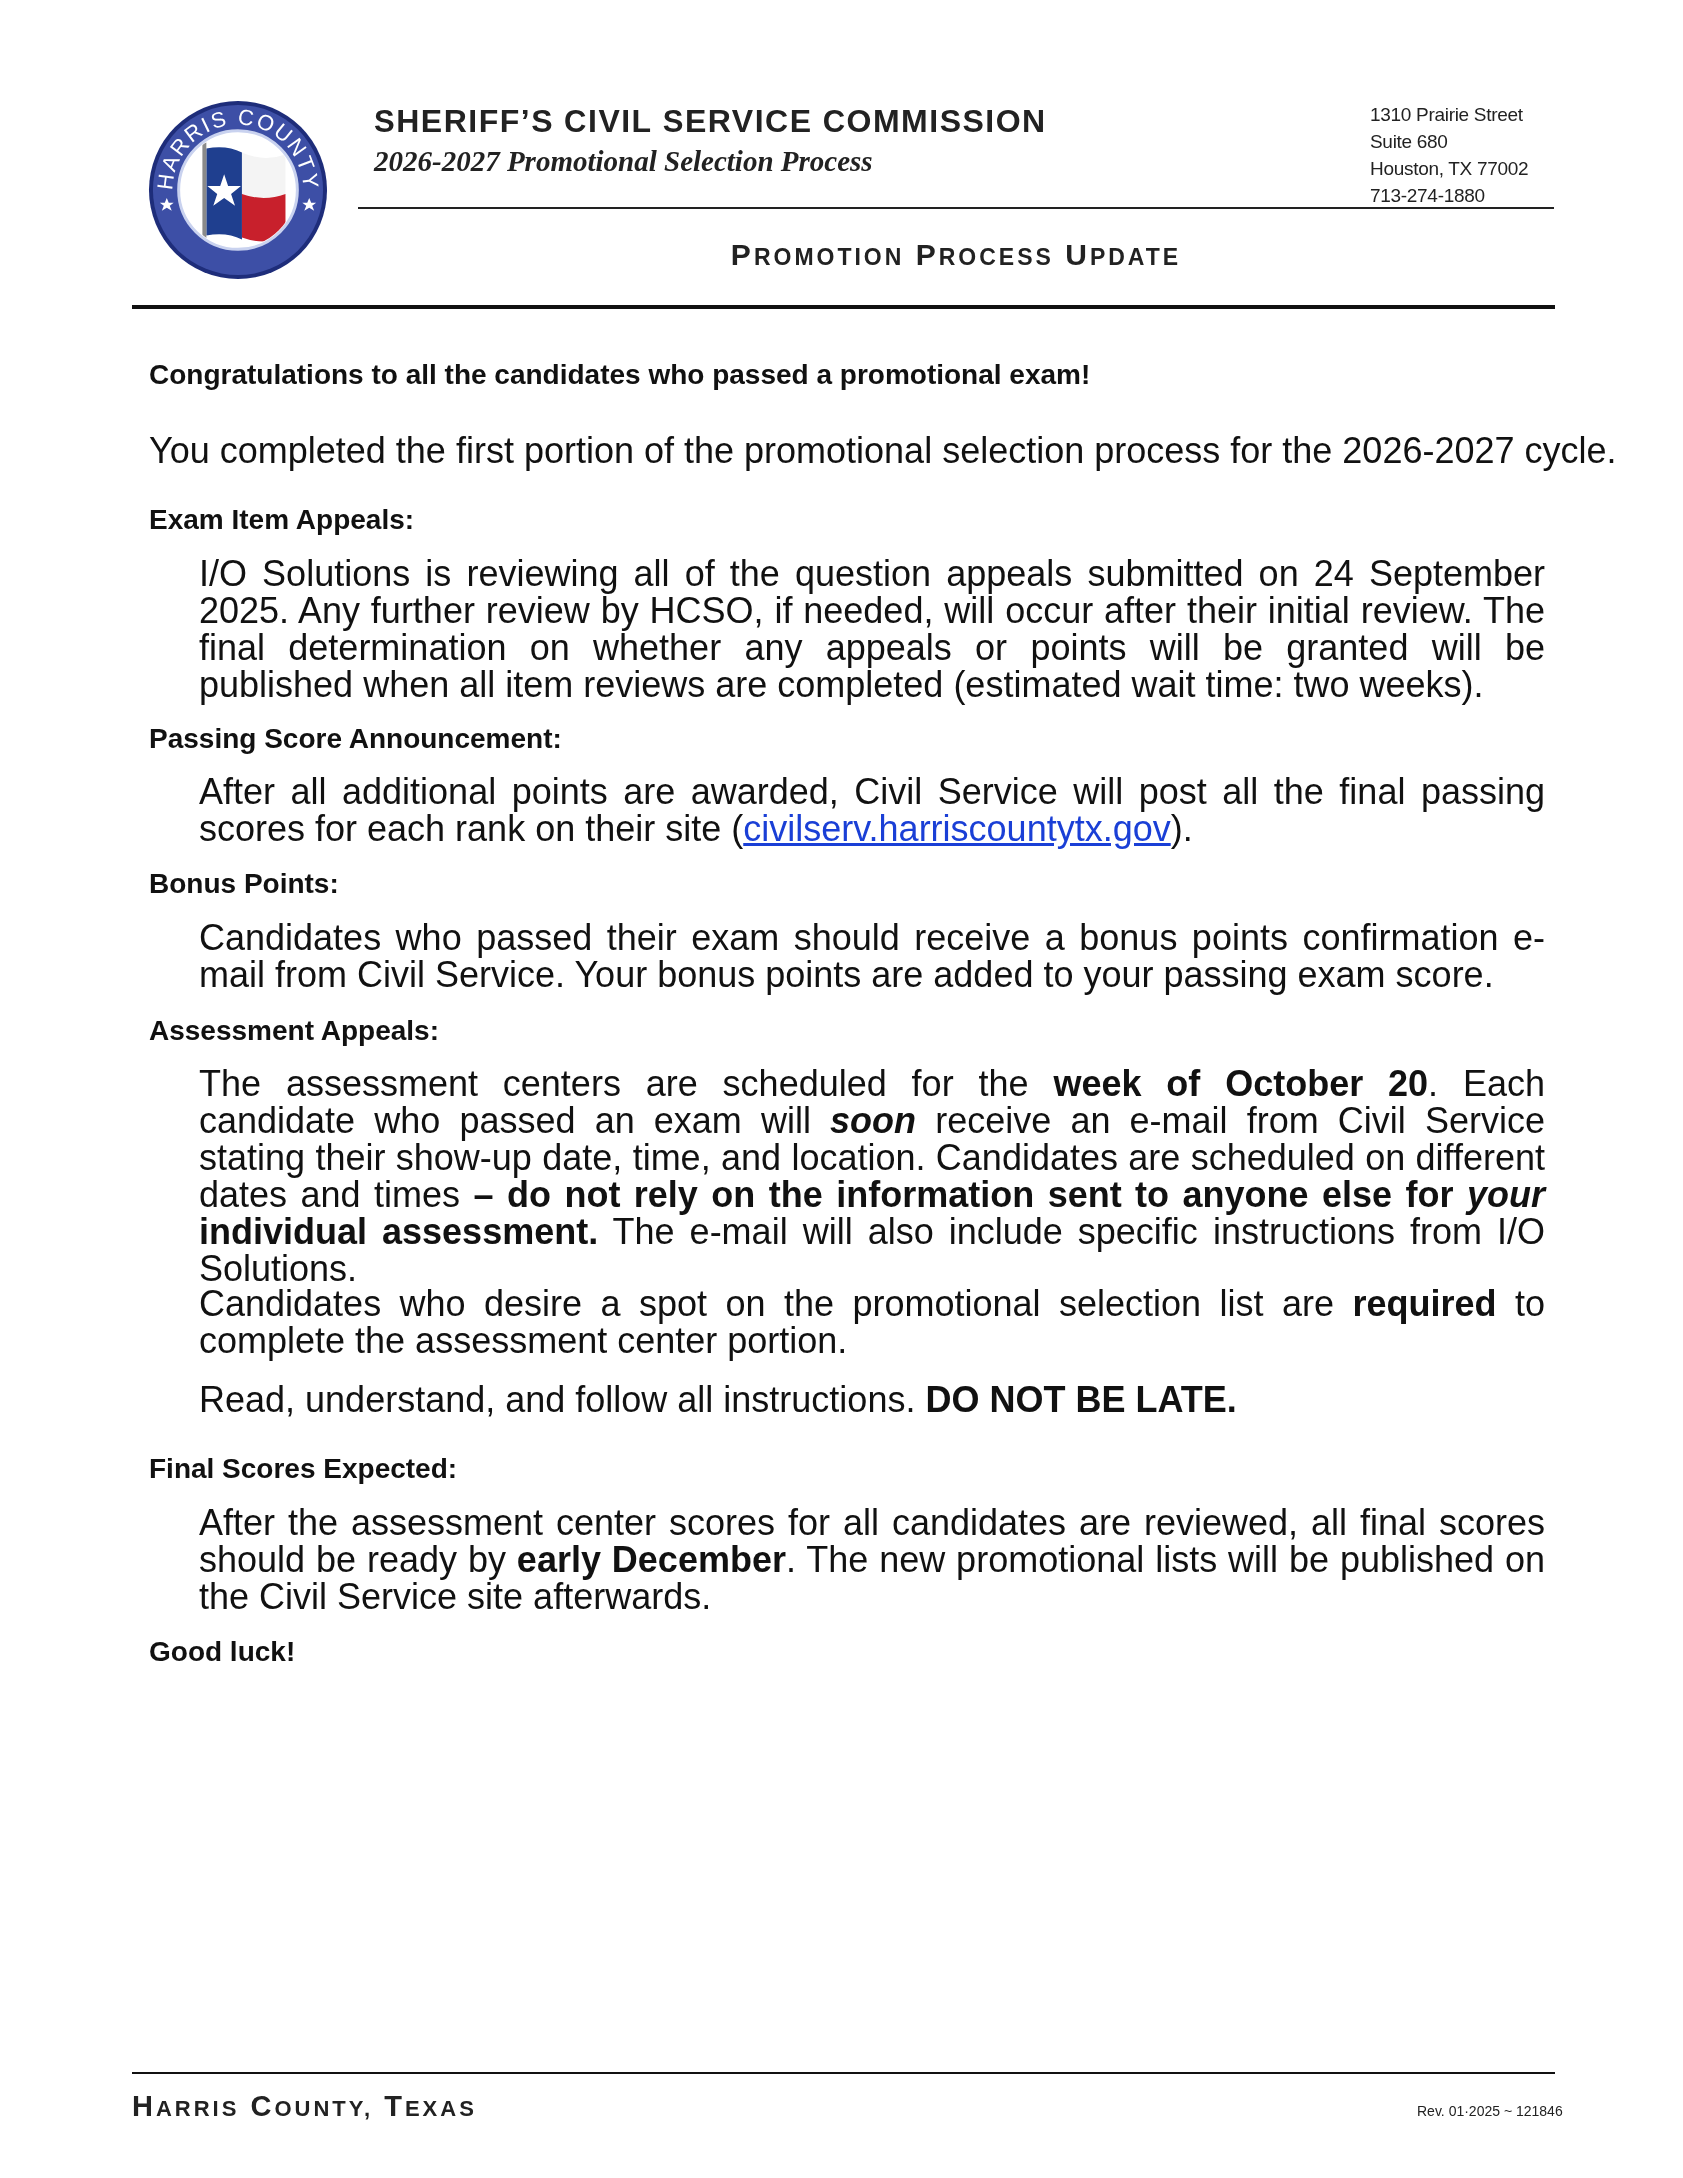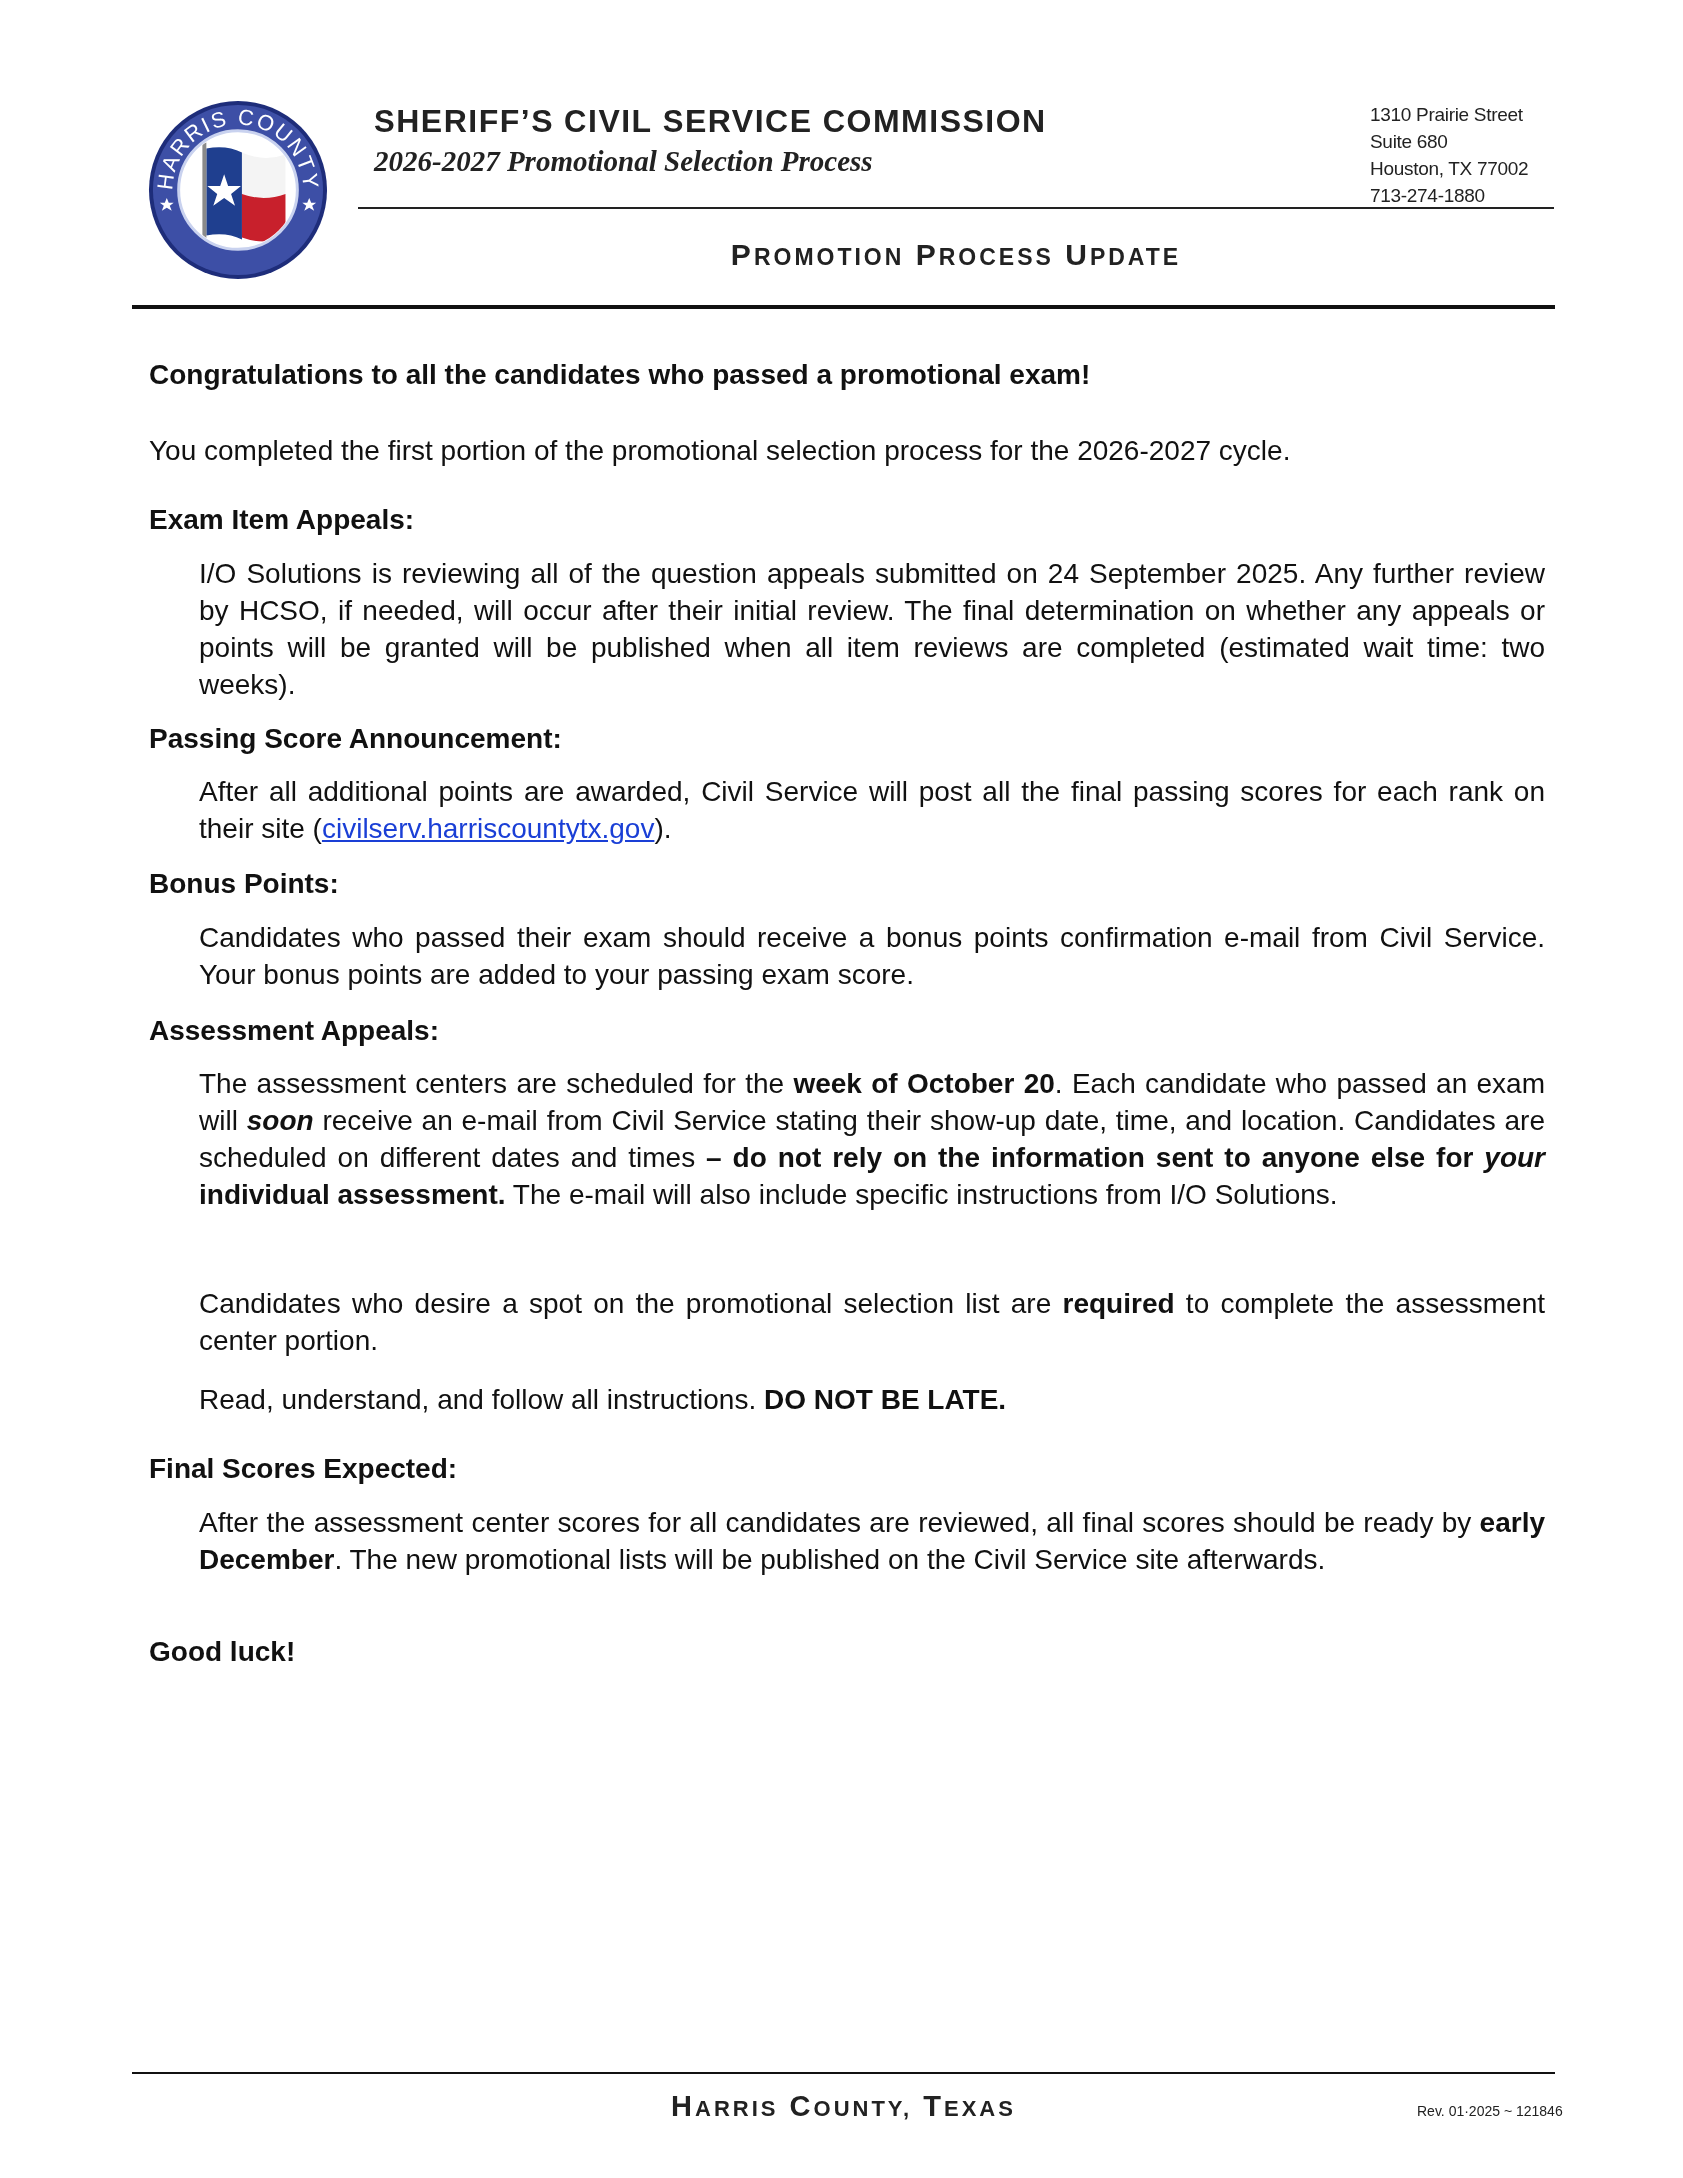--- a/index.html
+++ b/index.html
@@ -12,30 +12,30 @@
   #org-title { left: 374px; top: 103px; font-size: 31px; letter-spacing: 1.5px; font-weight: bold; color: #222; white-space: nowrap; }
   #org-title .sc { font-size: 32px; }
   #process-title { left: 374px; top: 145px; font-family: "Liberation Serif", serif; font-style: italic; font-weight: bold; font-size: 29px; color: #222; white-space: nowrap; text-align: right; }
   #address { left: 1370px; top: 101px; font-size: 19px; line-height: 27px; color: #222; letter-spacing: -0.3px; }
   #rule-top { left: 358px; top: 207px; width: 1196px; height: 2px; background: #222; }
   #update-title { left: 358px; width: 1196px; top: 238px; text-align: center; font-size: 30px; font-weight: bold; letter-spacing: 3px; color: #222; white-space: nowrap; }
   #update-title .sc { font-size: 23px; }
   #rule-thick { left: 132px; top: 305px; width: 1423px; height: 4px; background: #111; }
 
   
-  .body-text { font-size: 28px; line-height: 37px; color: #111; }
+  .body-text { font-size: 36px; line-height: 37px; color: #111; }
   .heading { left: 149px; font-size: 28px; font-weight: bold; color: #111; white-space: nowrap; }
   .para { left: 199px; width: 1346px; text-align: justify; }
   .para.last-line-left { text-align-last: left; margin-top: 14px; }
   b { font-weight: bold; }
   a.link { color: #1a3fd6; text-decoration: underline; }
 
   
   #rule-bottom { left: 132px; top: 2072px; width: 1423px; height: 2px; background: #111; }
-  #footer-title { left: 132px; width: 1423px; top: 2090px; text-align: center; font-size: 29px; font-weight: bold; letter-spacing: 3px; color: #222; white-space: nowrap; }
+  #footer-title { left: 132px; width: 1423px; top: 2090px; text-align: left; font-size: 29px; font-weight: bold; letter-spacing: 3px; color: #222; white-space: nowrap; }
   #footer-title .sc { font-size: 22px; }
   #rev { left: 1417px; top: 2103px; font-size: 14px; color: #222; white-space: nowrap; }
 </style>
 </head>
 <body>
 
 <div id="logo" class="abs">
   <svg width="182" height="182" viewBox="0 0 184 184">
     <defs>
       <path id="arcTop" d="M 26 92 A 66 66 0 0 1 158 92"></path>

